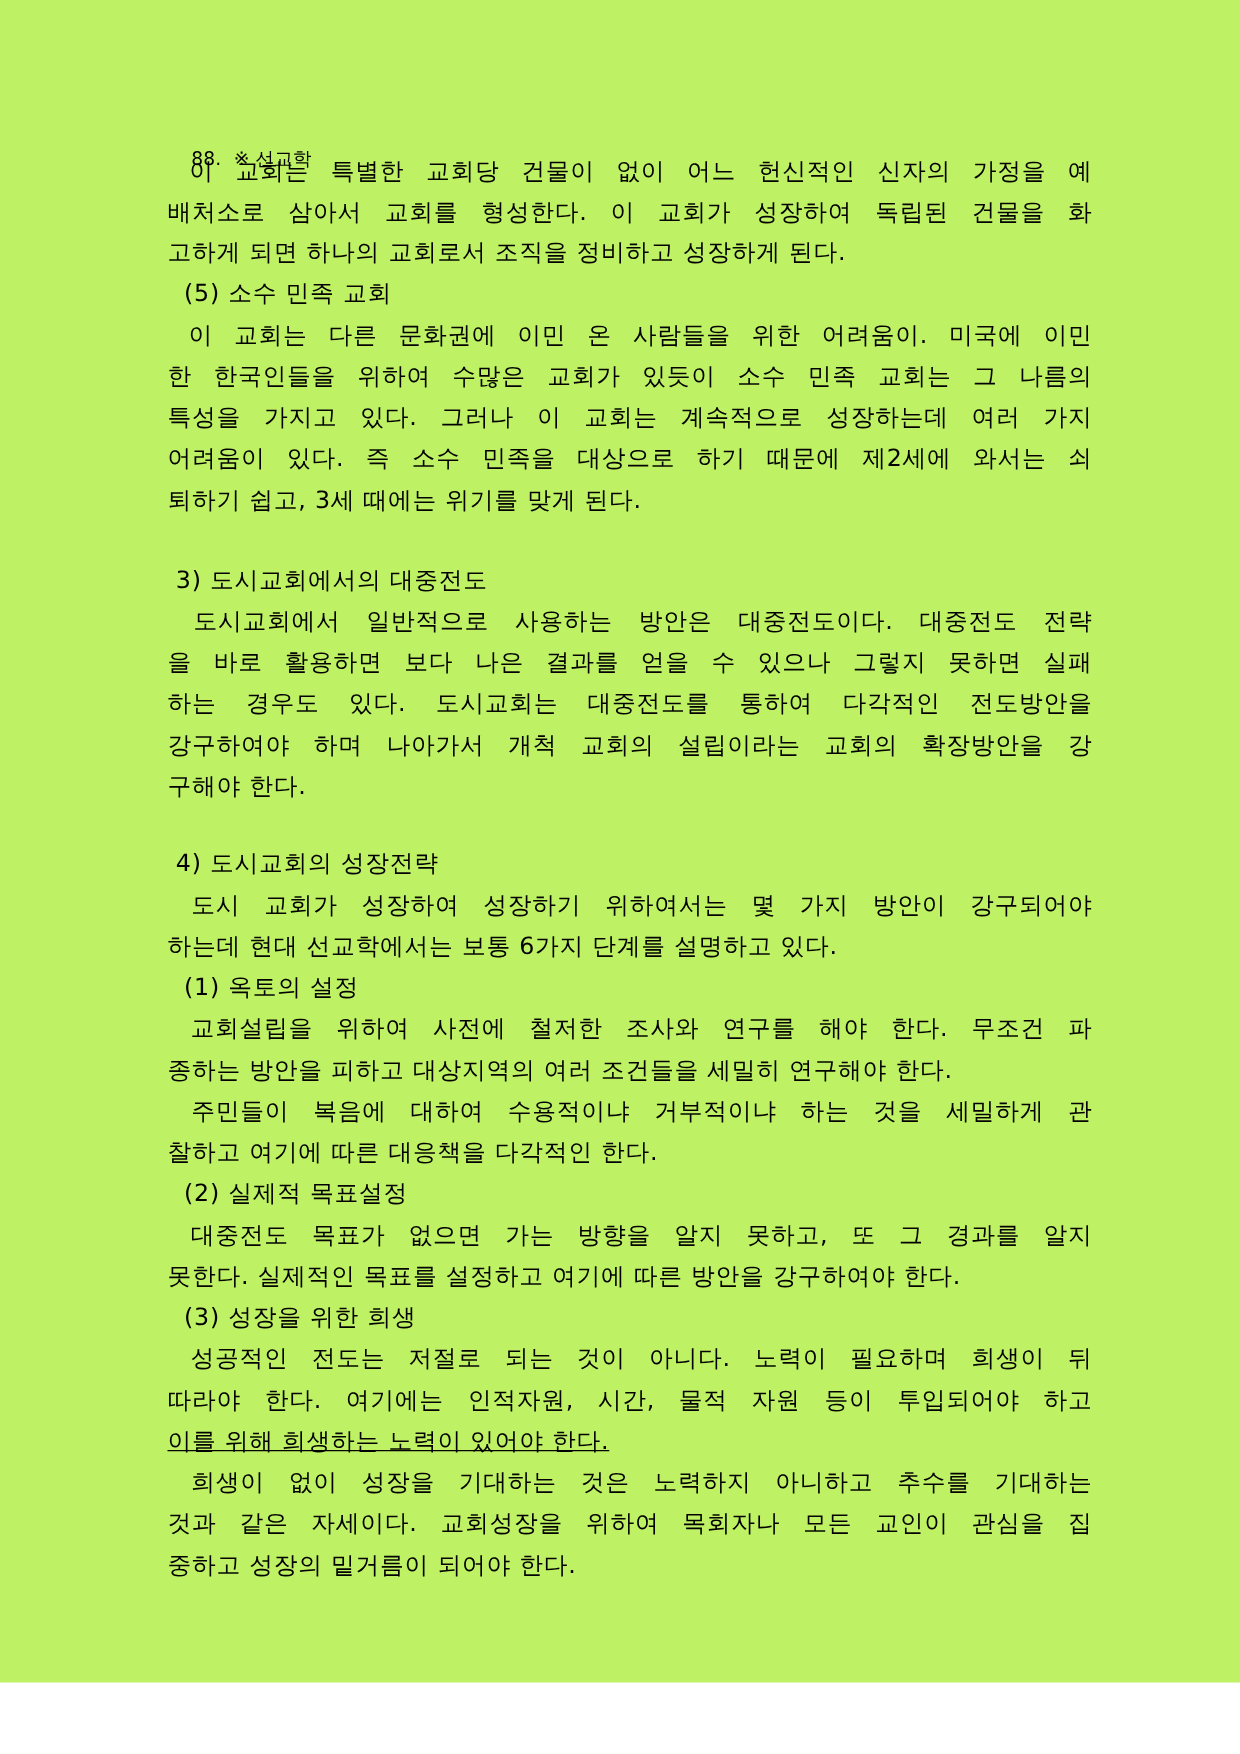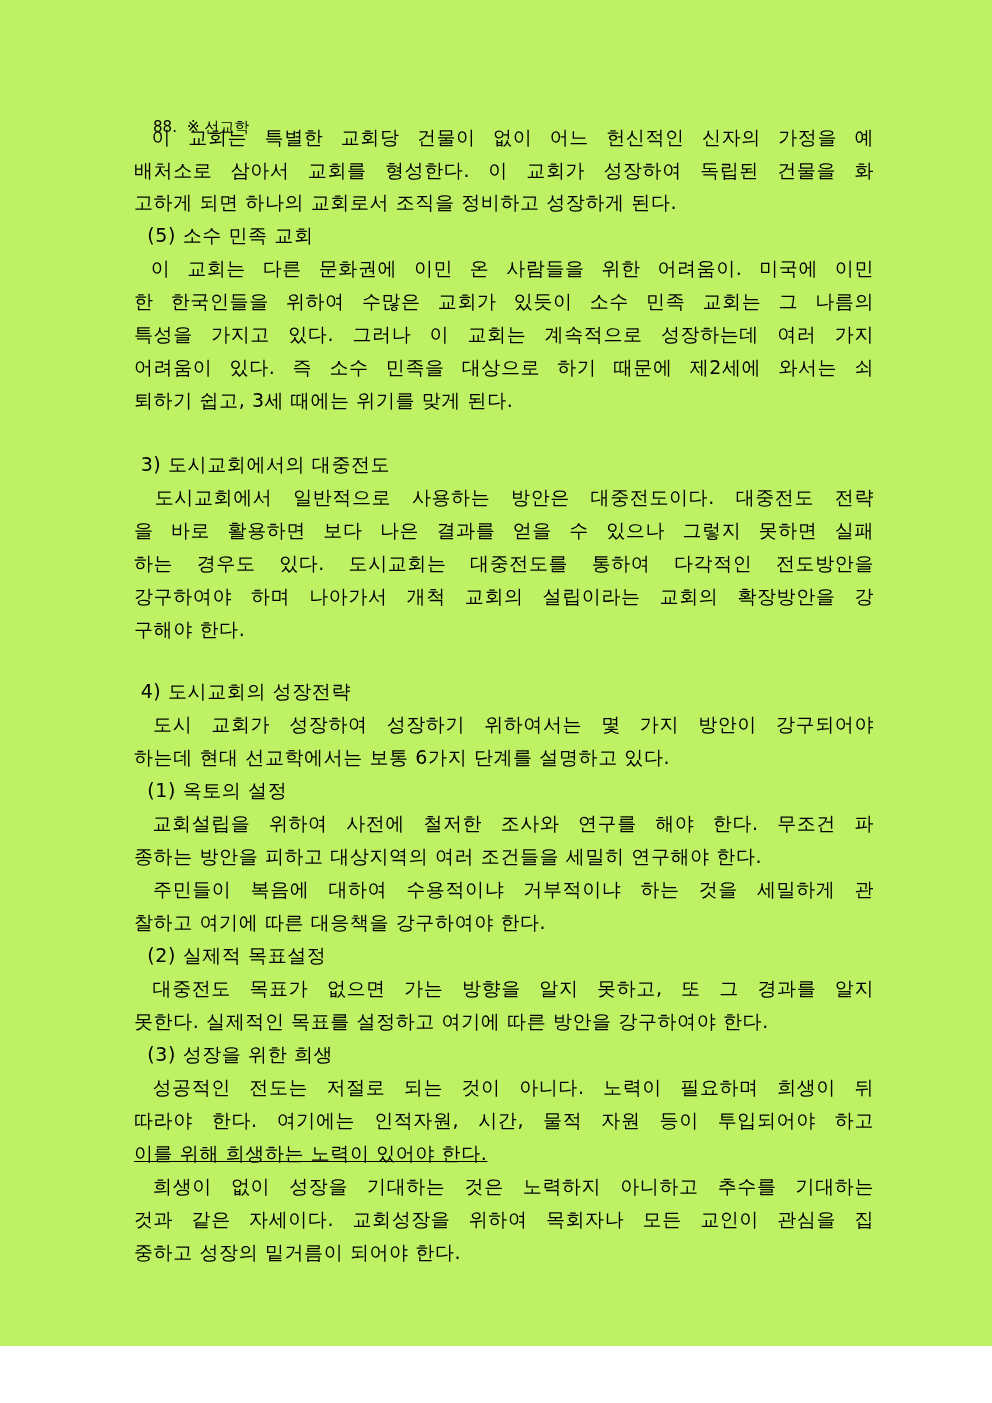--- a/index.html
+++ b/index.html
@@ -69,21 +69,21 @@
       <div class="line justify" style="top: 551px;">하는 경우도 있다. 도시교회는 대중전도를 통하여 다각적인 전도방안을</div>
       <div class="line justify" style="top: 584px;">강구하여야 하며 나아가서 개척 교회의 설립이라는 교회의 확장방안을 강</div>
       <div class="line" style="top: 617px;">구해야 한다.</div>
       <div class="line" style="top: 679px;"> 4) 도시교회의 성장전략</div>
       <div class="line justify" style="top: 712px;"> 도시 교회가 성장하여 성장하기 위하여서는 몇 가지 방안이 강구되어야</div>
       <div class="line" style="top: 745px;">하는데 현대 선교학에서는 보통 6가지 단계를 설명하고 있다.</div>
       <div class="line" style="top: 778px;">  (1) 옥토의 설정</div>
       <div class="line justify" style="top: 811px;"> 교회설립을 위하여 사전에 철저한 조사와 연구를 해야 한다. 무조건 파</div>
       <div class="line" style="top: 844px;">종하는 방안을 피하고 대상지역의 여러 조건들을 세밀히 연구해야 한다.</div>
       <div class="line justify" style="top: 877px;"> 주민들이 복음에 대하여 수용적이냐 거부적이냐 하는 것을 세밀하게 관</div>
-      <div class="line" style="top: 910px;">찰하고 여기에 따른 대응책을 강구하여야 한다.</div>
+      <div class="line" style="top: 910px;">찰하고 여기에 따른 대응책을 다각적인 한다.</div>
       <div class="line" style="top: 943px;">  (2) 실제적 목표설정</div>
       <div class="line justify" style="top: 976px;"> 대중전도 목표가 없으면 가는 방향을 알지 못하고, 또 그 경과를 알지</div>
       <div class="line" style="top: 1009px;">못한다. 실제적인 목표를 설정하고 여기에 따른 방안을 강구하여야 한다.</div>
       <div class="line" style="top: 1042px;">  (3) 성장을 위한 희생</div>
       <div class="line justify" style="top: 1075px;"> 성공적인 전도는 저절로 되는 것이 아니다. 노력이 필요하며 희생이 뒤</div>
       <div class="line justify" style="top: 1108px;">따라야 한다. 여기에는 인적자원, 시간, 물적 자원 등이 투입되어야 하고</div>
       <div class="line" style="top: 1141px; text-decoration: underline;">이를 위해 희생하는 노력이 있어야 한다.</div>
       <div class="line justify" style="top: 1174px;"> 희생이 없이 성장을 기대하는 것은 노력하지 아니하고 추수를 기대하는</div>
       <div class="line justify" style="top: 1207px;">것과 같은 자세이다. 교회성장을 위하여 목회자나 모든 교인이 관심을 집</div>
       <div class="line" style="top: 1240px;">중하고 성장의 밑거름이 되어야 한다.</div>

